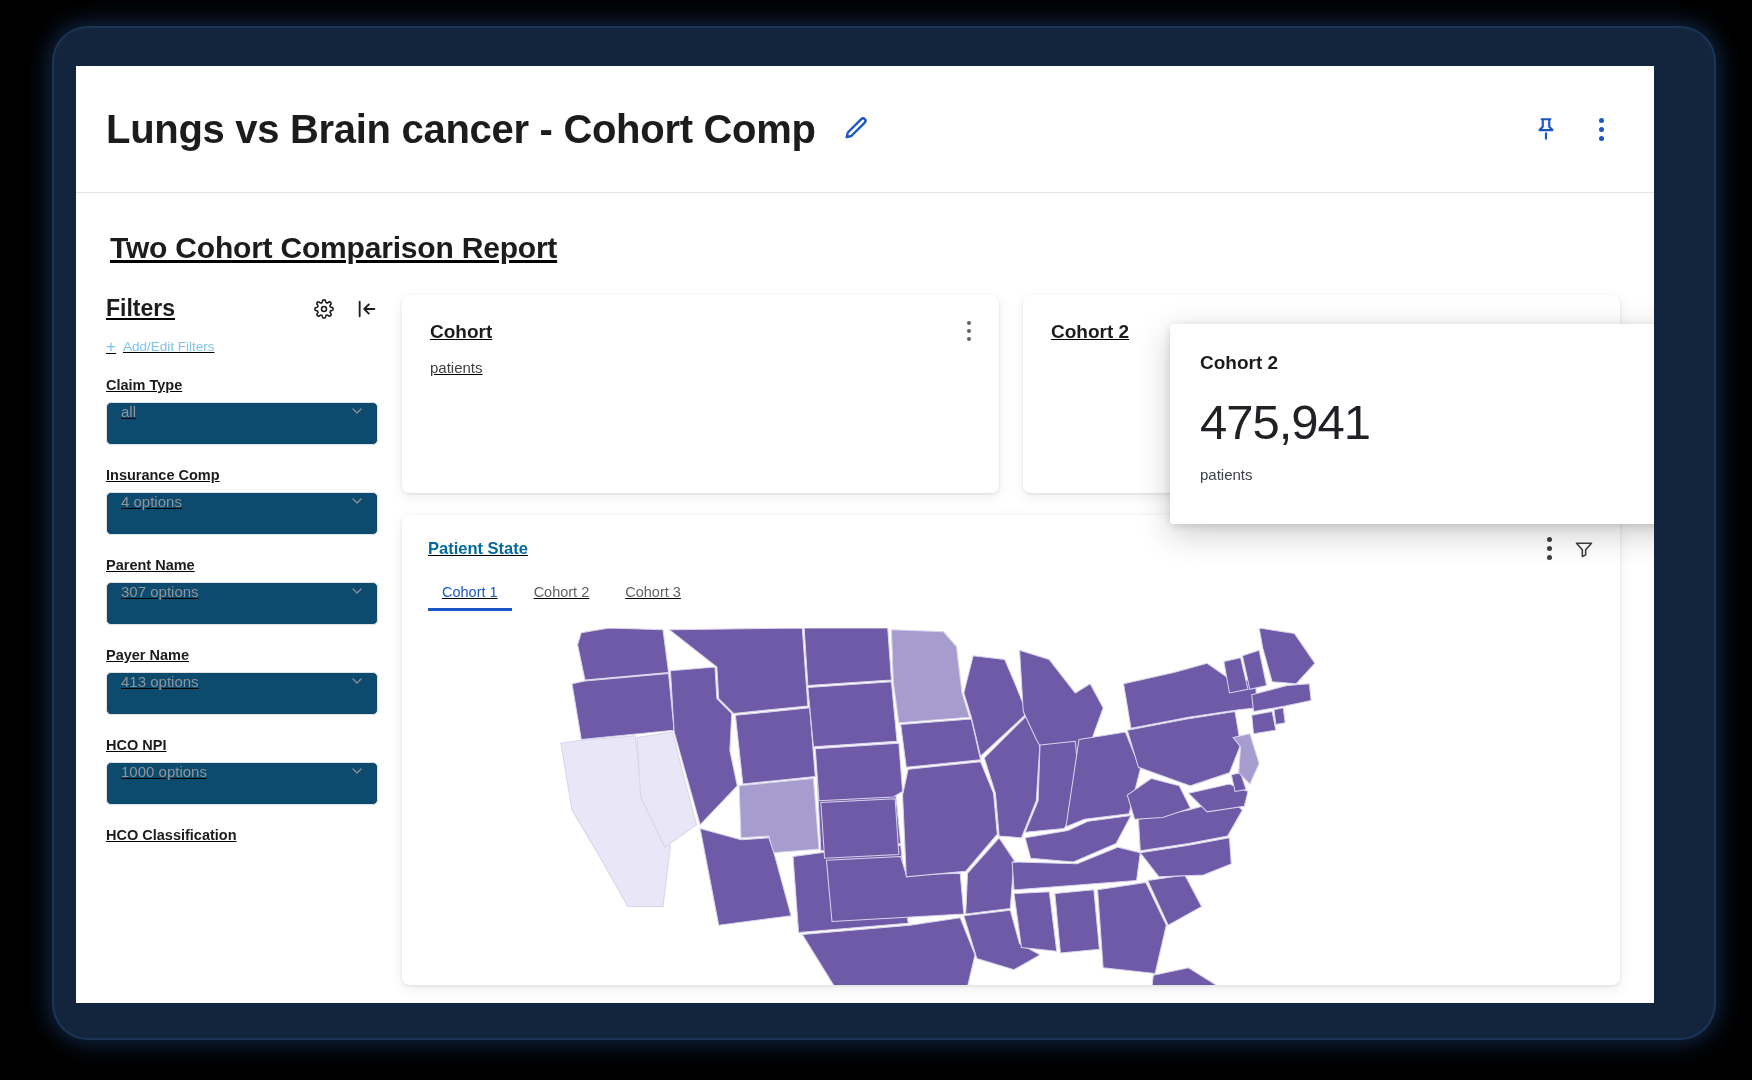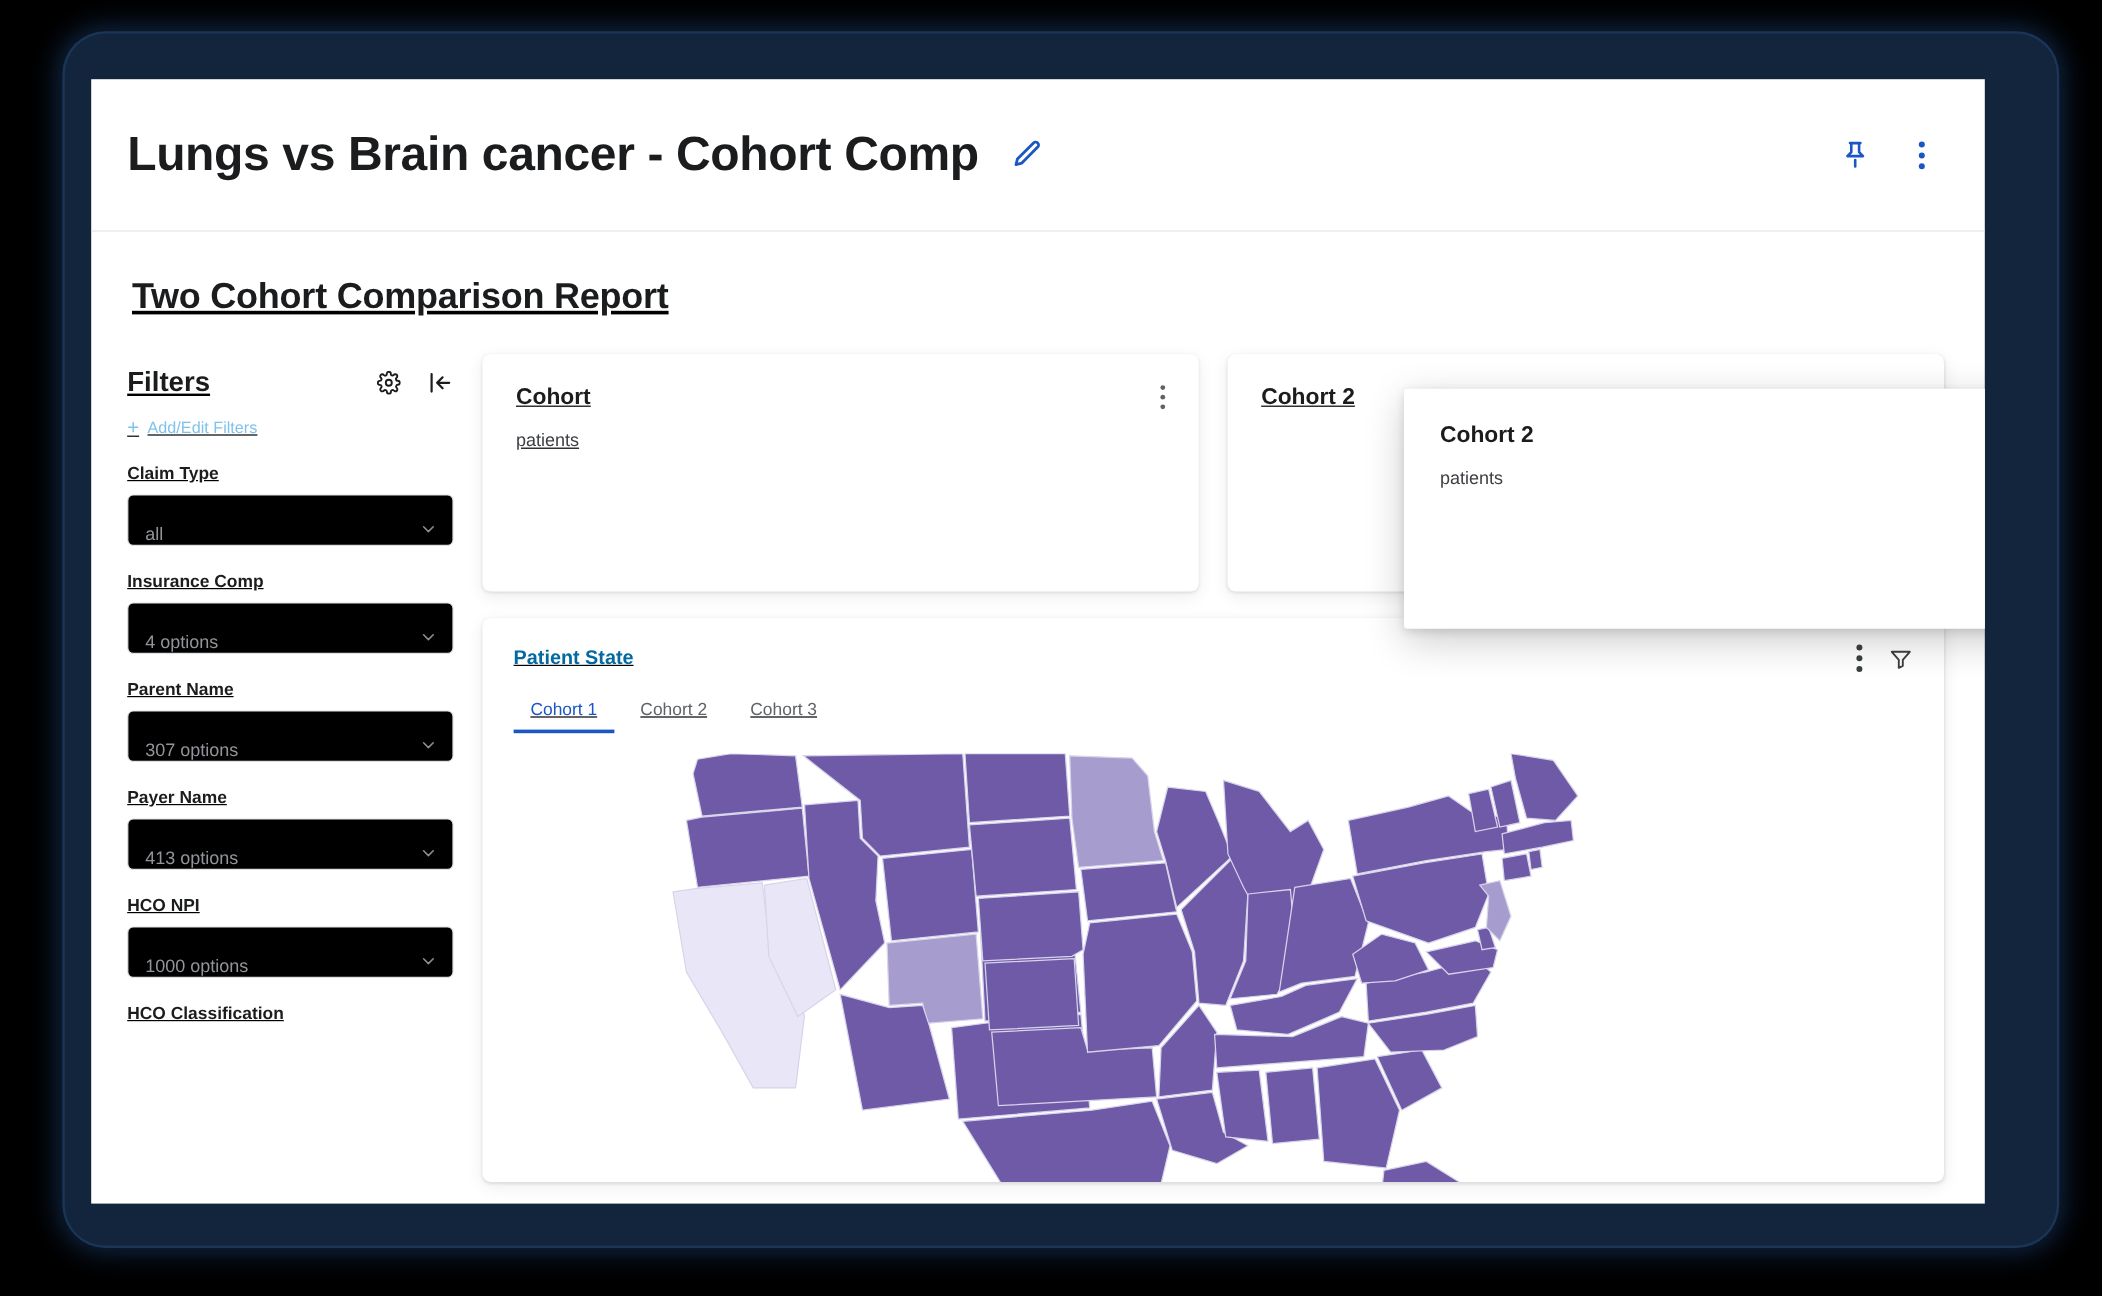--- a/index.html
+++ b/index.html
@@ -61,40 +61,40 @@
   }
   .page-heading {
     font-size: 30px; font-weight: 700; color: #1b1c1e;
     padding: 38px 0 0 4px;
     letter-spacing: -0.2px;
   }
   .content-row { display: flex; gap: 0; margin-top: 30px; }
 
   
   .filters {
-    width: 296px; flex: 0 0 296px; padding-right: 24px; margin-top: 10px;
+    width: 296px; flex: 0 0 296px; padding-right: 24px;
   }
   .filters-head { display: flex; align-items: center; }
   .filters-title { font-size: 23px; font-weight: 700; color: #1b1c1e; }
   .filters-head-icons { margin-left: auto; display: flex; align-items: center; gap: 22px; }
   .addedit {
     display: flex; align-items: center; gap: 7px;
     margin-top: 16px; cursor: pointer;
   }
   .addedit .plus { color: #7fc3ec; font-size: 17px; line-height: 1; }
   .addedit .txt { color: #7fc3ec; font-size: 13.5px; }
   .f-group { margin-top: 22px; }
   .f-label { font-size: 14.5px; font-weight: 700; color: #1b1c1e; }
   .f-select {
     margin-top: 9px;
     height: 43px; width: 100%;
     border: 1px solid #dfe1e4; border-radius: 5px;
-    display: flex; align-items: flex-end;
+    display: flex; align-items: flex-start;
     padding: 0 12px 0 14px;
-    background: #000000; cursor: pointer;
+    background: #0c4a6e; cursor: pointer;
   }
   .f-select .val { font-size: 15px; color: #919499; }
   .f-select .chev { margin-left: auto; }
 
   
   .main { flex: 1 1 auto; min-width: 0; padding-right: 34px; }
 
   .card {
     background: #fff;
     border-radius: 7px;
@@ -350,17 +350,18 @@
 
         </div>
       </div>
     </div>
 
     <div class="float-card">
       <div class="kpi-head">
         <div class="kpi-title">Cohort 2</div>
 
       </div>
+      <div class="kpi-value">475,941</div>
       <div class="kpi-sub">patients</div>
     </div>
 
   </div>
 </div>
 
 </body></html>

